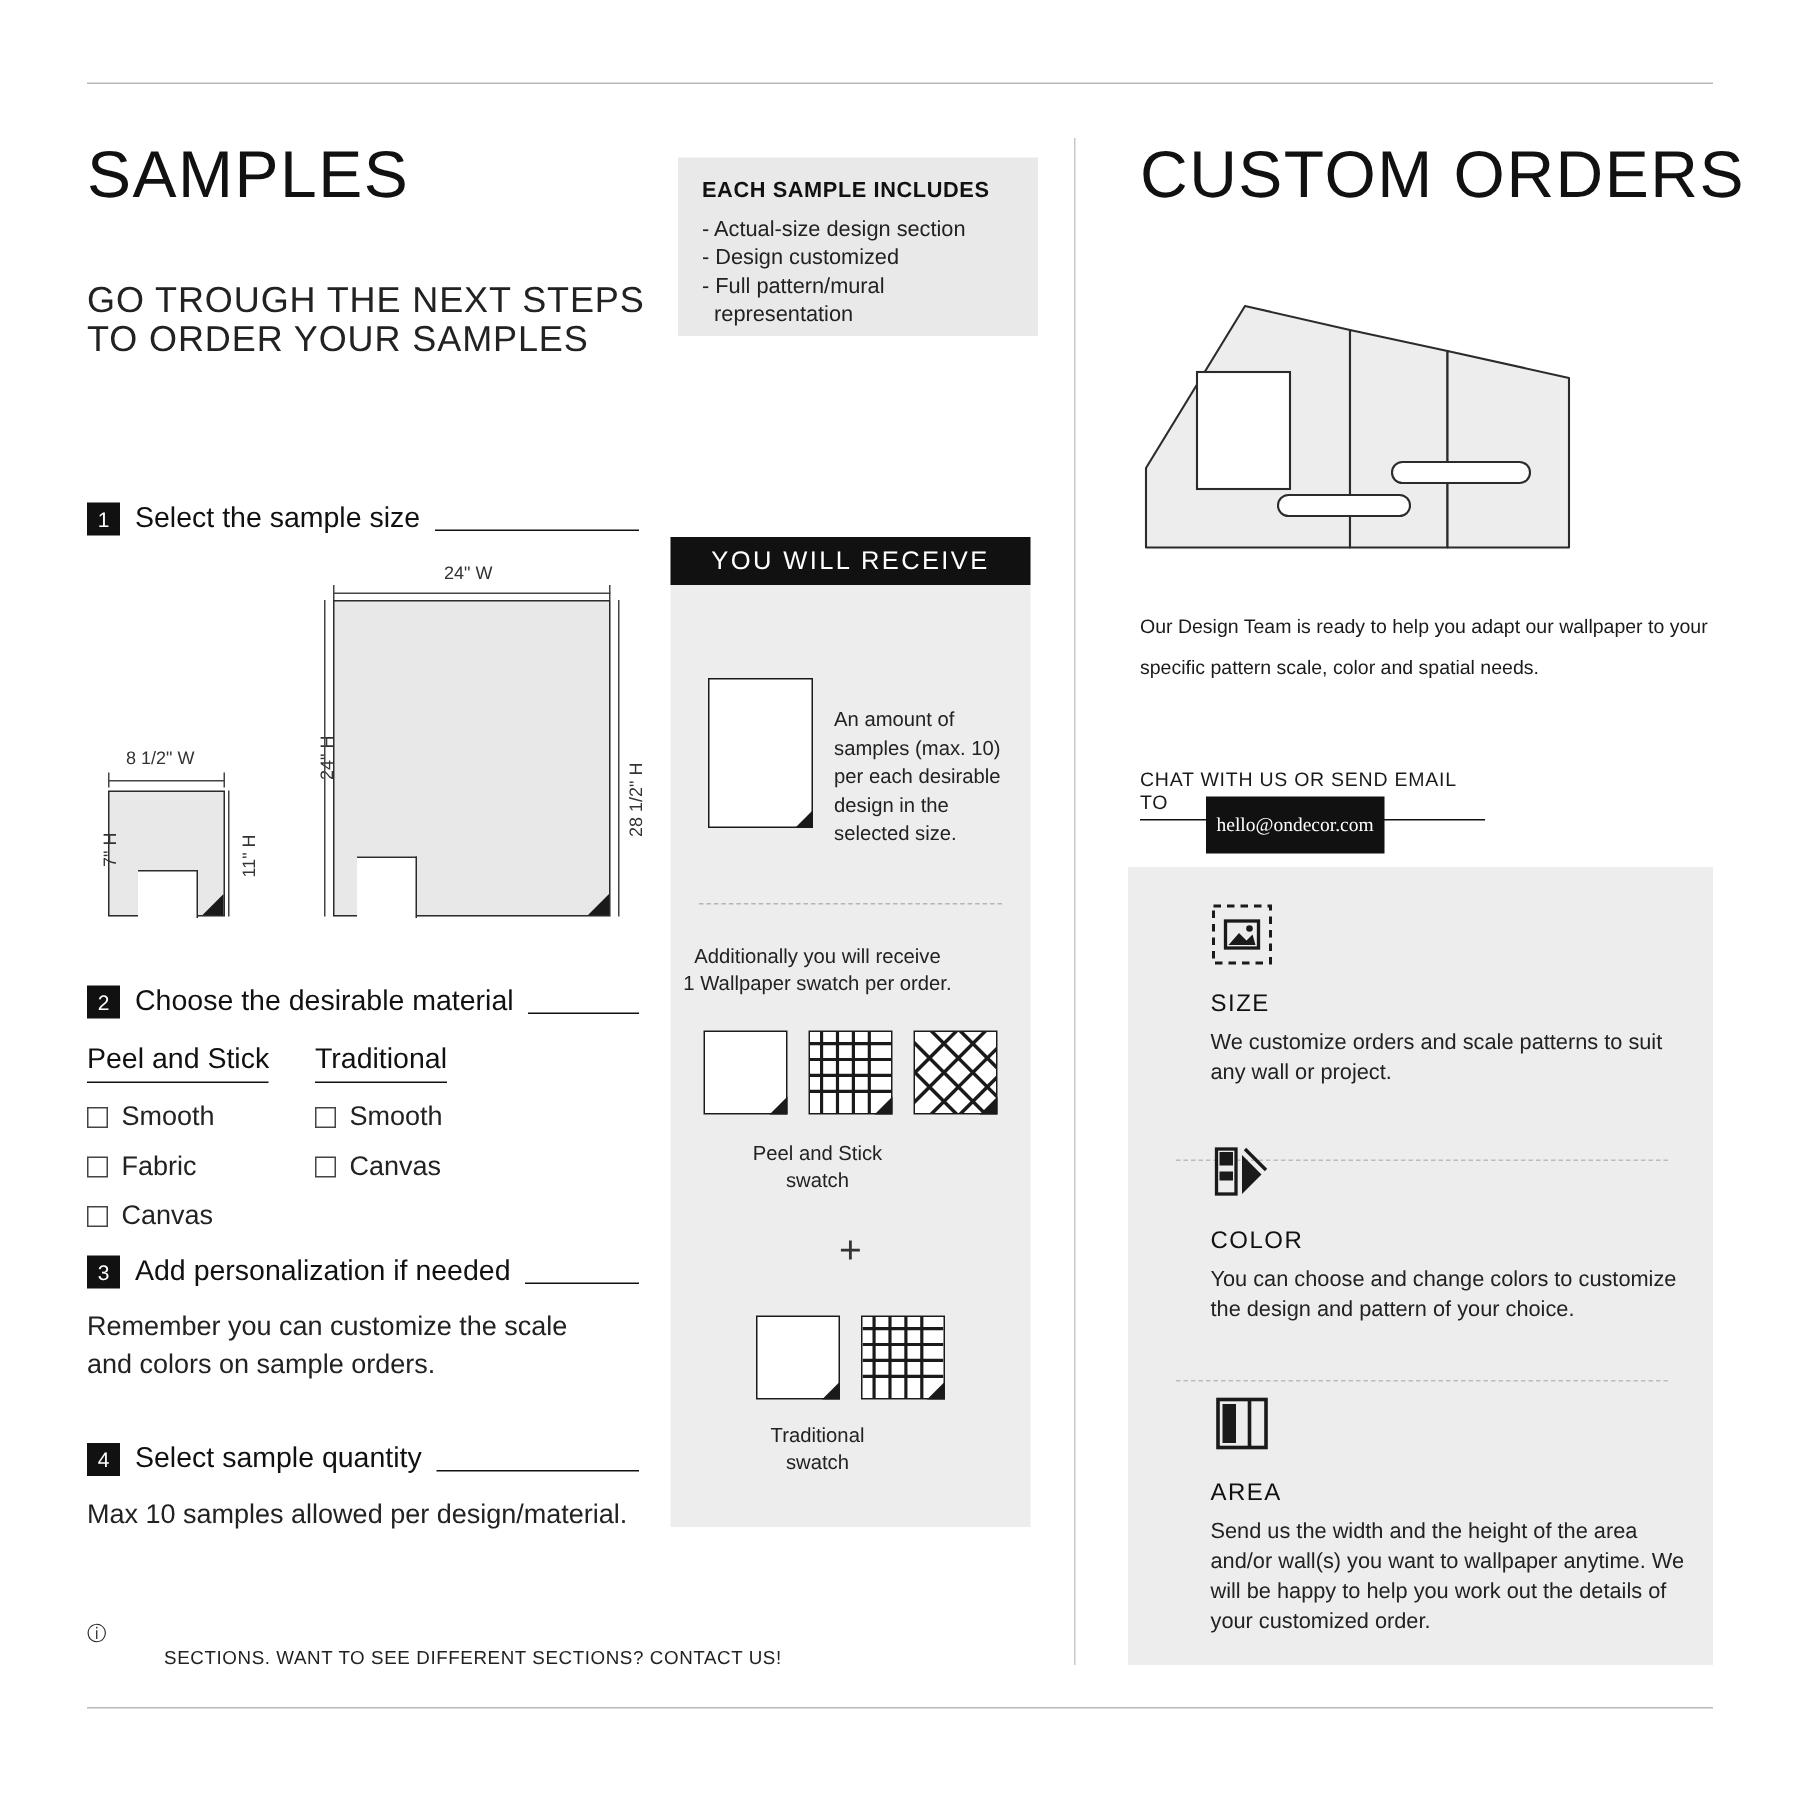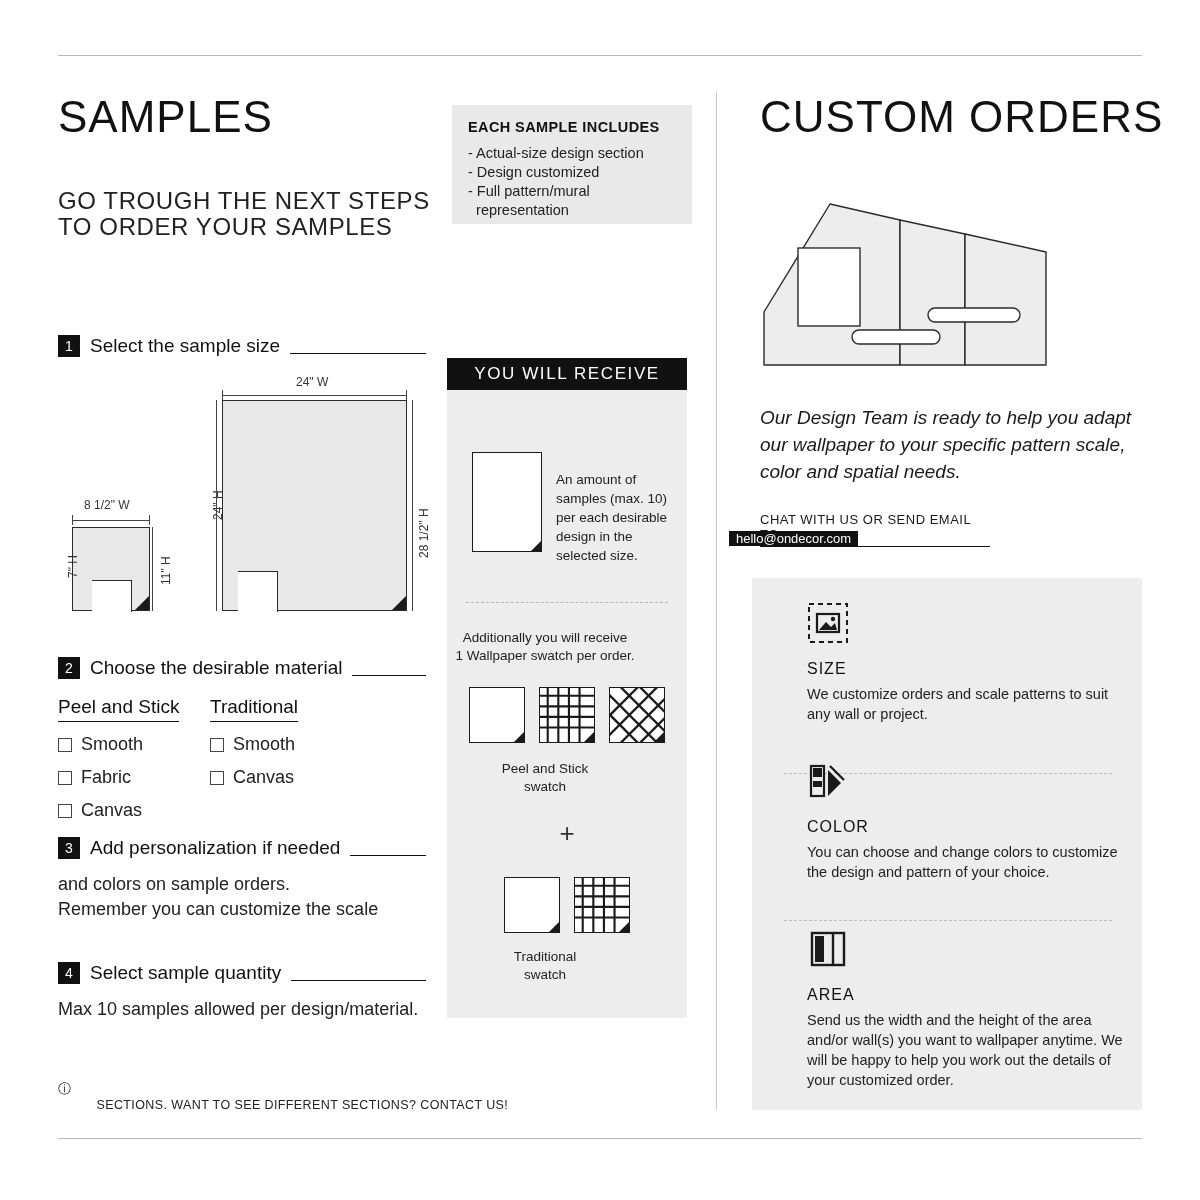--- a/index.html
+++ b/index.html
@@ -292,44 +292,44 @@
     font-size: 26px;
     color: #333;
   }
 
   
   #custom-lead {
     position: absolute;
     left: 760px;
     top: 404px;
     width: 380px;
-    font-size: 19px;
+    font-size: 13px;
     line-height: 27px;
     color: #1a1a1a;
-    font-style: italic;
   }
   #chat-label {
     position: absolute;
     left: 760px;
     top: 512px;
     width: 230px;
     font-size: 13px;
     letter-spacing: 0.5px;
     color: #1a1a1a;
     border-bottom: 1px solid #111;
     padding-bottom: 4px;
   }
   #email-chip {
     position: absolute;
-    left: 729px;
+    left: 804px;
     top: 531px;
     background: #111;
     color: #fff;
     font-size: 13px;
-    padding: 0 7px;
+    padding: 11px 7px;
+    font-family: Liberation Serif, serif;
   }
   #features {
     position: absolute;
     left: 752px;
     top: 578px;
     width: 390px;
     height: 532px;
     background: #ededed;
   }
   .feat {
@@ -450,36 +450,36 @@
       <span>Canvas</span>
     </div>
   </div>
 
   <div class="step" id="step3">
     <div class="num">3</div>
     <div class="txt">Add personalization if needed</div>
     <div class="line"></div>
   </div>
   <div class="body-txt" id="step3-body">
+    <div>Remember you can customize the scale</div>
     <div>and colors on sample orders.</div>
-    <div>Remember you can customize the scale</div>
   </div>
 
   <div class="step" id="step4">
     <div class="num">4</div>
     <div class="txt">Select sample quantity</div>
     <div class="line"></div>
   </div>
   <div class="body-txt" id="step4-body">Max 10 samples allowed per design/material.</div>
 
   <div class="footnote">
     <span class="info-ic">ⓘ</span>
     <span>
       <br>
-      <span style="display:inline-block;margin-left:19px">SECTIONS. WANT TO SEE DIFFERENT SECTIONS? CONTACT US!</span>
+      <span style="display:inline-block;margin-left:32px">SECTIONS. WANT TO SEE DIFFERENT SECTIONS? CONTACT US!</span>
     </span>
   </div>
 
   <div id="each-sample">
     <div class="hd">EACH SAMPLE INCLUDES</div>
     <div class="li">- Actual-size design section</div>
     <div class="li">- Design customized</div>
     <div class="li">- Full pattern/mural</div>
     <div class="li" style="white-space:pre">  representation</div>
   </div>

